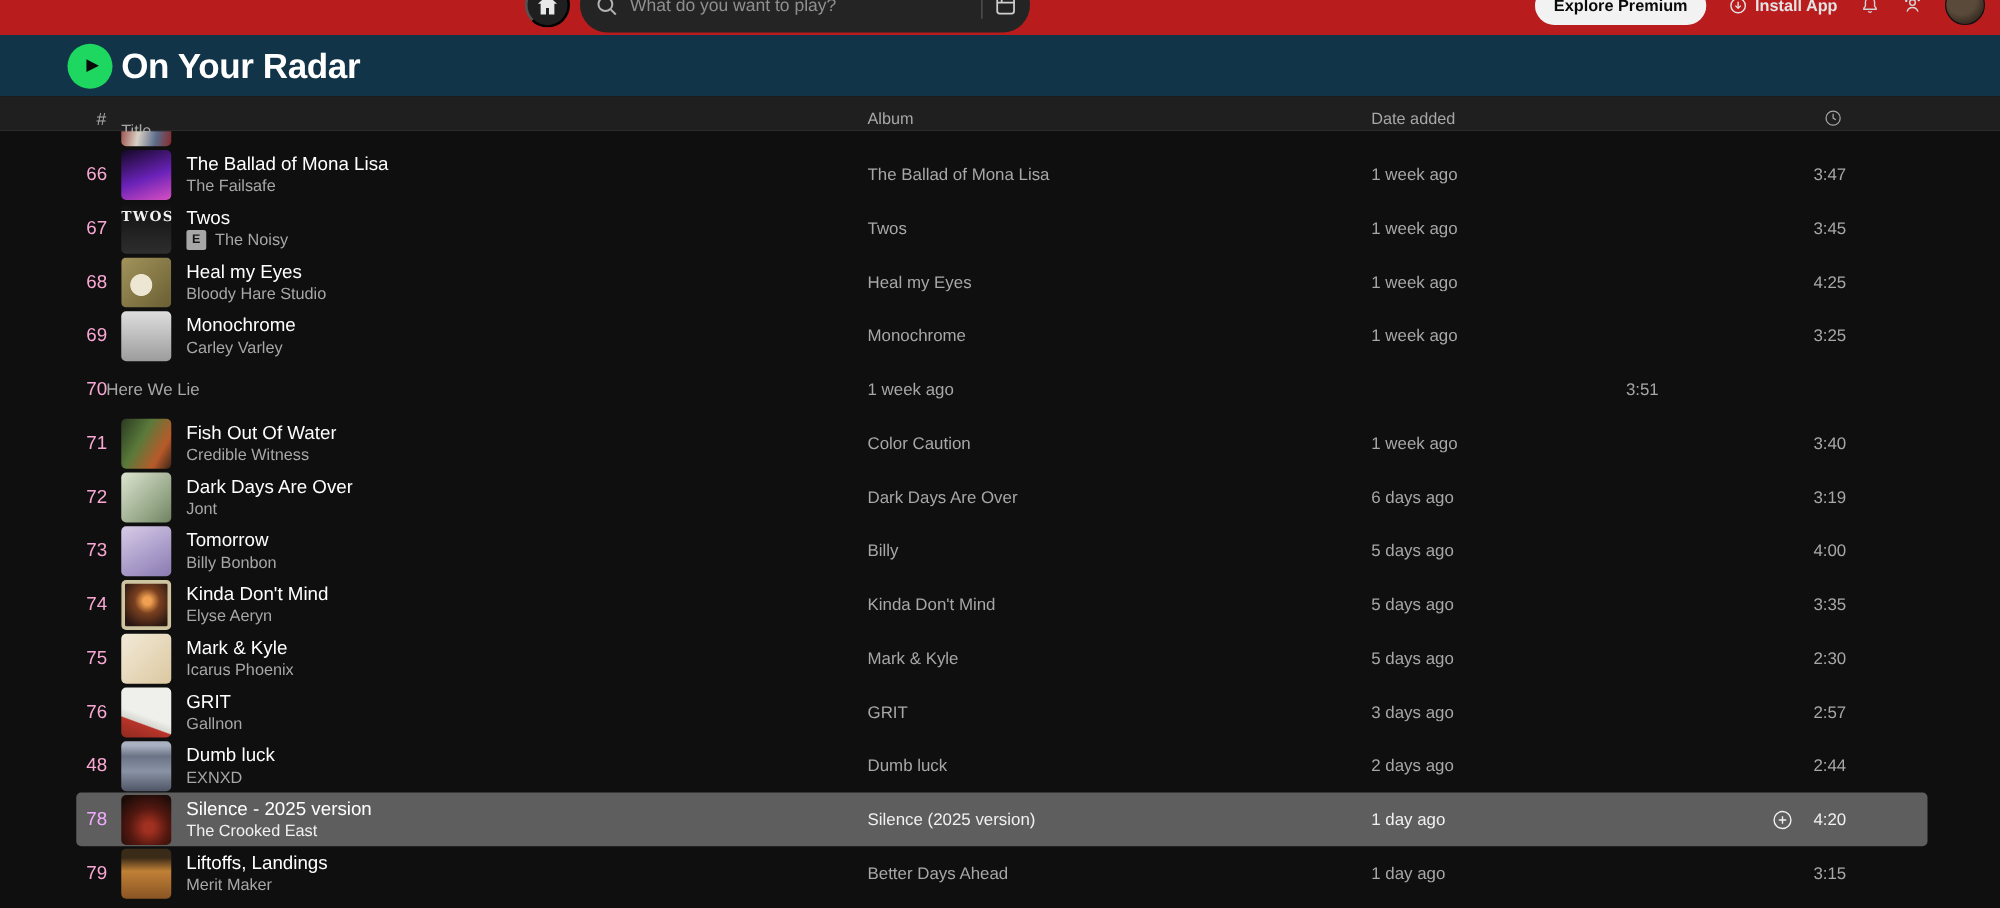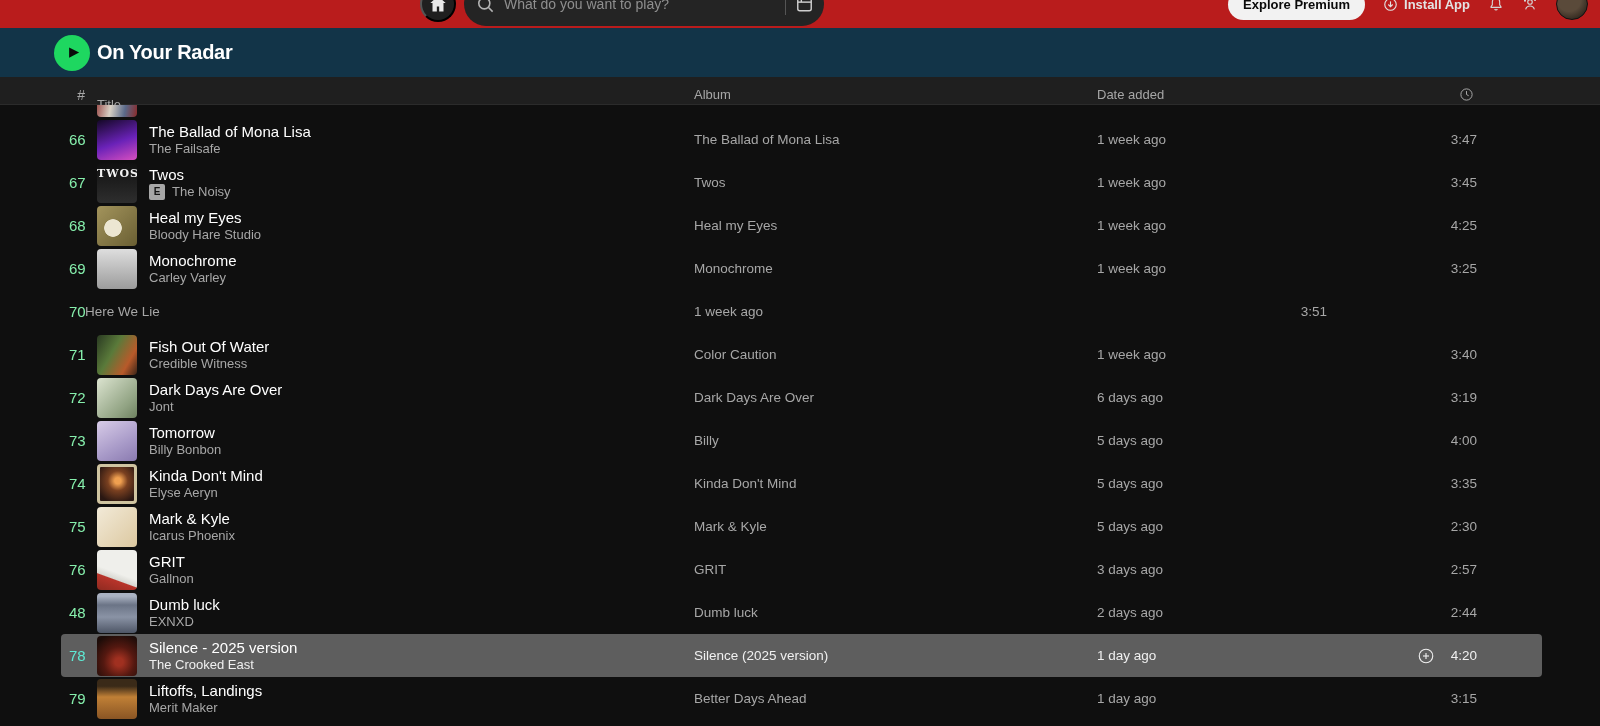--- a/index.html
+++ b/index.html
@@ -30,40 +30,40 @@
   .icon-btn svg { width:16px; height:16px; stroke:#d4d4d4; fill:none; stroke-width:1.7; display:block; }
   .avatar { width:32px; height:32px; border-radius:50%;
             background:radial-gradient(circle at 40% 35%, #5a4a3a 0 45%, #241d16 90%);
             border:1px solid #111; flex:0 0 auto; }
 
   
   .banner { height:49px; background:#123448; display:flex; align-items:center; padding-left:54px; }
   .play-btn { width:36px; height:36px; border-radius:50%; background:#1ed760; border:0;
               display:flex; align-items:center; justify-content:center; flex:0 0 auto; }
   .play-btn svg { width:15px; height:15px; fill:#0a0a0a; margin-left:2px; }
-  .banner-title { color:#fff; font-size:20px; font-weight:800; margin-left:7px; letter-spacing:-0.3px;text-align:center; }
+  .banner-title { color:#fff; font-size:28px; font-weight:800; margin-left:7px; letter-spacing:-0.3px;text-align:center; }
 
   
   .cols { display:grid; grid-template-columns:16px 609px 403px 279px 1fr;
           align-items:center; padding:0 16px 0 8px; }
   .thead { height:28px; background:#1f1f1f; border-bottom:1px solid #2b2b2b; }
   .thead .cols { height:100%; margin:0 58px 0 61px; color:#a7a7a7; font-size:13px; }
   .th-num { text-align:right; font-size:14px; }
   .th-title { padding-left:12px;margin-top:20px; }
   .th-dur { display:flex; justify-content:flex-end; padding-right:52px; }
   .th-dur svg { width:15px; height:15px; stroke:#a7a7a7; fill:none; stroke-width:1.6; }
 
   .tracklist { padding:0 58px 0 61px; background:#0f0f0f; }
   .partial-clip { height:13px; overflow:hidden; }
   .partial-clip .row { margin-top:-30px; }
 
   .row { height:43px; border-radius:4px; }
   .row.selected { background:#5e5e5e; }
-  .cell-num { text-align:right; color:#86efac; font-size:15px; }
-  .row.selected .cell-num { color:#5eead4; }
+  .cell-num { text-align:right; color:#f9a8d4; font-size:15px; }
+  .row.selected .cell-num { color:#f0abfc; }
   .cell-title { display:flex; align-items:center; padding-left:12px; min-width:0; }
   .art { width:40px; height:40px; border-radius:4px; flex:0 0 auto; position:relative; overflow:hidden; }
   .art-label { position:absolute; top:4px; left:0; right:0; text-align:center; color:#f2f2f2;
                font-family:"DejaVu Serif", serif; font-weight:bold; font-size:11px; letter-spacing:1px; }
   .tt-wrap { margin-left:12px; min-width:0; }
   .tt { color:#fff; font-size:15px; line-height:19px; white-space:nowrap; overflow:hidden; }
   .ta { color:#a7a7a7; font-size:13px; line-height:16px; display:flex; align-items:center;
         white-space:nowrap; overflow:hidden; }
   .row.selected .ta, .row.selected .cell-album, .row.selected .cell-date,
   .row.selected .cell-dur .dur { color:#f0f0f0; }

